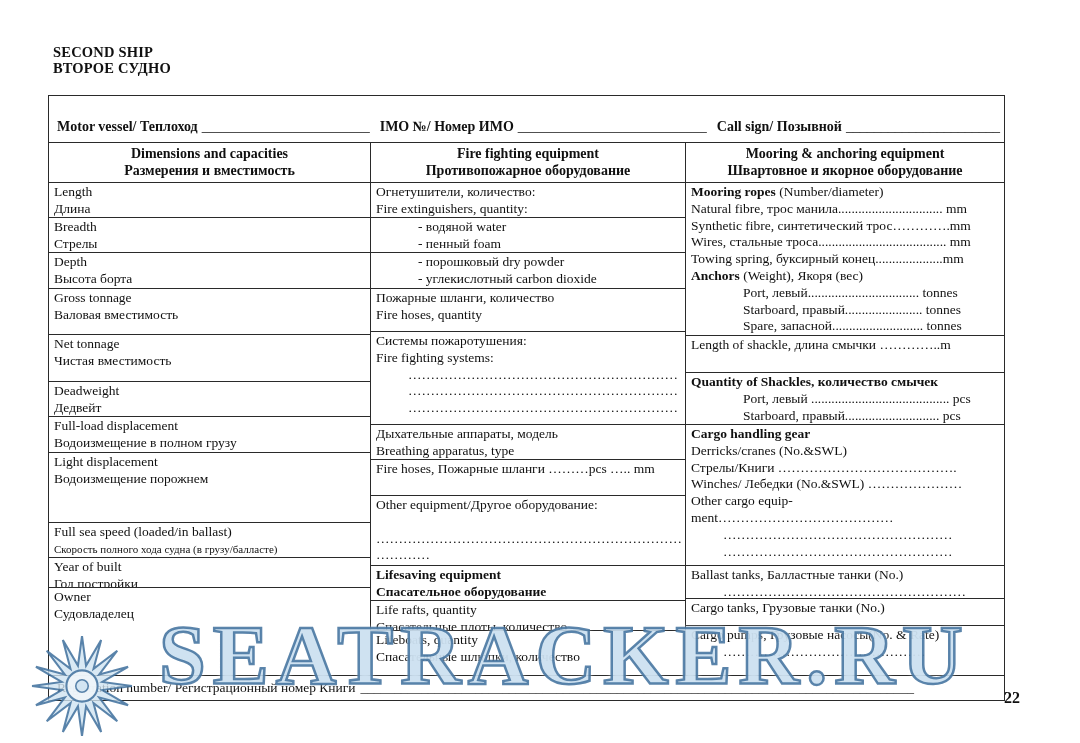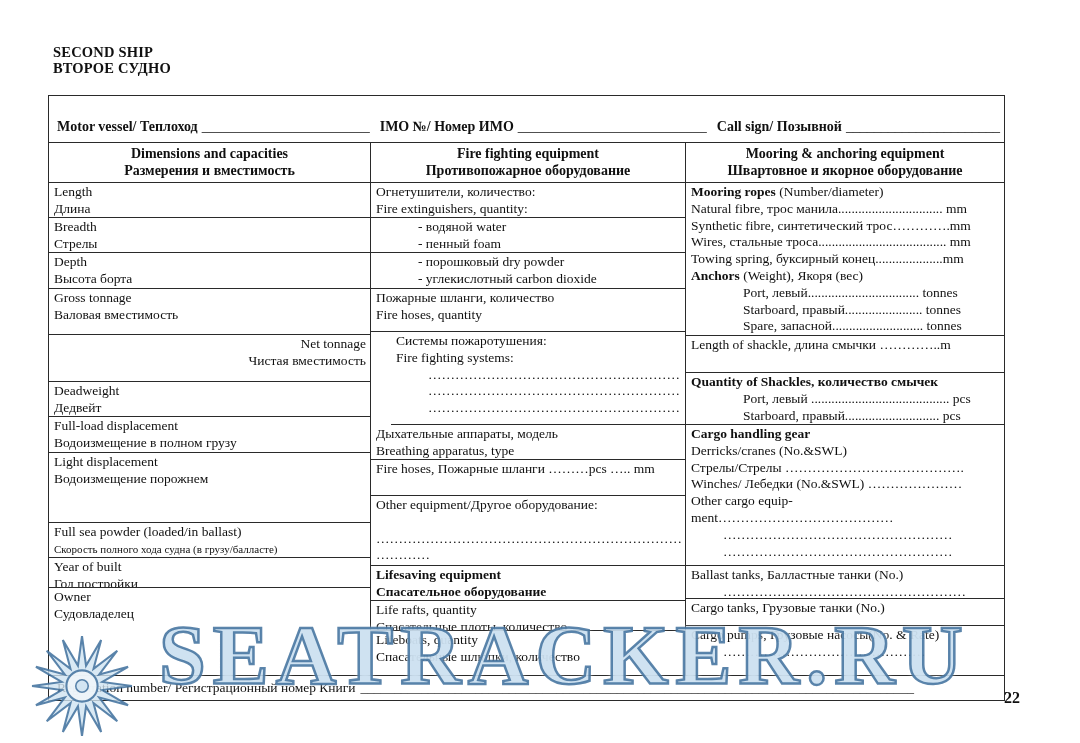--- a/index.html
+++ b/index.html
@@ -81,38 +81,38 @@
             <div class="line">Стрелы</div>
           </div>
           <div class="cell" style="height: 36px;">
             <div class="line">Depth</div>
             <div class="line">Высота борта</div>
           </div>
           <div class="cell" style="height: 46px;">
             <div class="line">Gross tonnage</div>
             <div class="line">Валовая вместимость</div>
           </div>
-          <div class="cell" style="height: 47px; text-align: right;">
+          <div class="cell" style="height: 47px;">
             <div class="line">Net tonnage</div>
             <div class="line">Чистая вместимость</div>
           </div>
           <div class="cell" style="height: 35px;">
             <div class="line">Deadweight</div>
             <div class="line">Дедвейт</div>
           </div>
           <div class="cell" style="height: 36px;">
             <div class="line">Full-load displacement</div>
             <div class="line">Водоизмещение в полном грузу</div>
           </div>
           <div class="cell" style="height: 70px;">
             <div class="line">Light displacement</div>
             <div class="line">Водоизмещение порожнем</div>
           </div>
           <div class="cell" style="height: 35px;">
-            <div class="line">Full sea powder (loaded/in ballast)</div>
+            <div class="line">Full sea speed (loaded/in ballast)</div>
             <div class="line sm">Скорость полного хода судна (в грузу/балласте)</div>
           </div>
           <div class="cell" style="height: 30px;">
             <div class="line">Year of built</div>
             <div class="line">Год постройки</div>
           </div>
           <div class="cell grow">
             <div class="line">Owner</div>
             <div class="line">Судовладелец</div>
           </div>
@@ -127,21 +127,21 @@
             <div class="line ind2">- пенный foam</div>
           </div>
           <div class="cell" style="height: 36px;">
             <div class="line ind2">- порошковый dry powder</div>
             <div class="line ind2">- углекислотный carbon dioxide</div>
           </div>
           <div class="cell" style="height: 43px;">
             <div class="line">Пожарные шланги, количество</div>
             <div class="line">Fire hoses, quantity</div>
           </div>
-          <div class="cell" style="height: 93px; margin-left: 20px;">
+          <div class="cell" style="height: 93px;">
             <div class="line">Системы пожаротушения:</div>
             <div class="line">Fire fighting systems:</div>
             <div class="line ind1">……………………………………………………</div>
             <div class="line ind1">……………………………………………………</div>
             <div class="line ind1">……………………………………………………</div>
           </div>
           <div class="cell" style="height: 35px;">
             <div class="line">Дыхательные аппараты, модель</div>
             <div class="line">Breathing apparatus, type</div>
           </div>
@@ -183,21 +183,21 @@
             <div class="line">Length of shackle, длина смычки …………..m</div>
           </div>
           <div class="cell" style="height: 52px;">
             <div class="line b">Quantity of Shackles, количество смычек</div>
             <div class="line ind3">Port, левый ......................................... pcs</div>
             <div class="line ind3">Starboard, правый............................ pcs</div>
           </div>
           <div class="cell" style="height: 141px;">
             <div class="line b">Cargo handling gear</div>
             <div class="line">Derricks/cranes (No.&amp;SWL)</div>
-            <div class="line">Стрелы/Стрелы ………………………………….</div>
+            <div class="line">Стрелы/Книги ………………………………….</div>
             <div class="line">Winches/ Лебедки (No.&amp;SWL) …………………</div>
             <div class="line">Other cargo equip-</div>
             <div class="line">ment…………………………………</div>
             <div class="line ind1">……………………………………………</div>
             <div class="line ind1">……………………………………………</div>
           </div>
           <div class="cell" style="height: 33px;">
             <div class="line">Ballast tanks, Балластные танки (No.)</div>
             <div class="line ind1">………………………………………………</div>
           </div>

